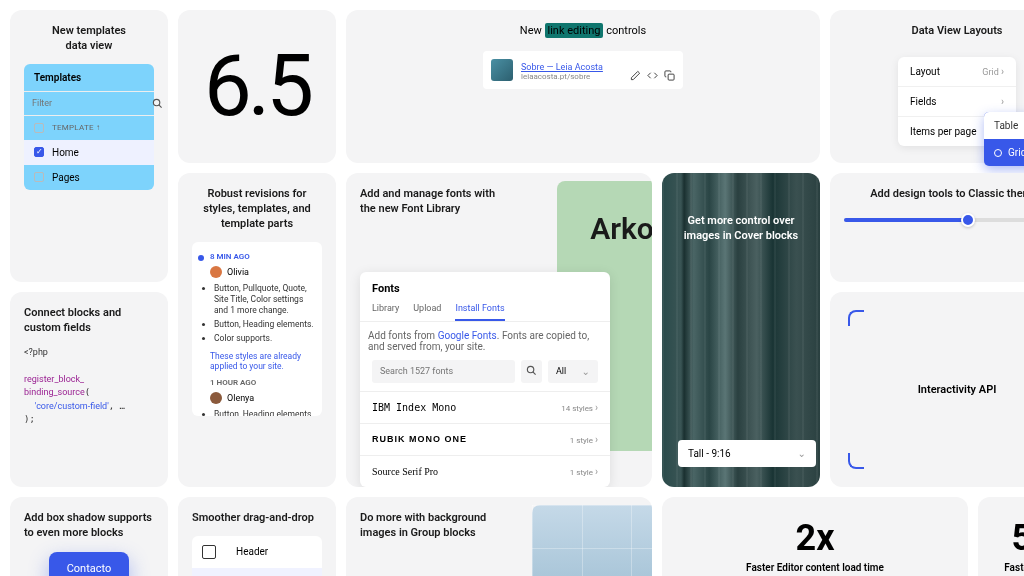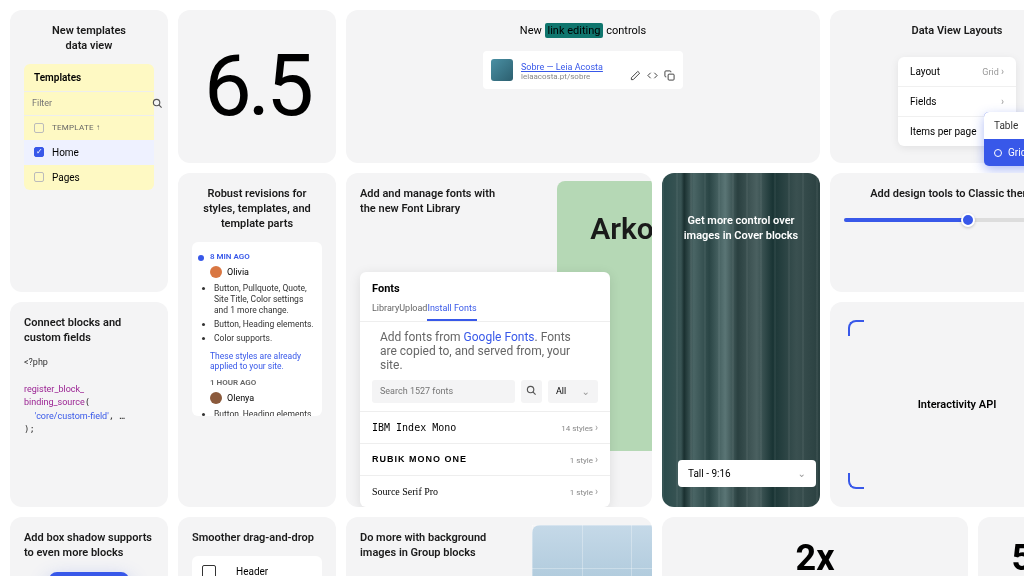--- a/index.html
+++ b/index.html
@@ -3,21 +3,21 @@
 <meta charset="utf-8">
 <style>
 *{box-sizing:border-box;margin:0;padding:0;font-family:-apple-system,BlinkMacSystemFont,"Segoe UI",Roboto,sans-serif}
 body{background:#fff;width:1024px;height:576px;overflow:hidden}
 .grid{display:grid;grid-template-columns:158px 158px 306px 158px 138px 106px;grid-auto-rows:auto;gap:10px;padding:10px}
 .card{background:#f4f4f5;border-radius:12px;padding:14px;position:relative;overflow:hidden}
 .card-title{font-size:11px;font-weight:600;text-align:center;line-height:1.35;color:#1a1a1a}
 .card-title.left{text-align:left}
 
 
-.tpl-panel{background:#fef9c3;border-radius:6px;margin-top:10px;font-size:10px}
+.tpl-panel{background:#7dd3fc;border-radius:6px;margin-top:10px;font-size:10px}
 .tpl-head{padding:8px 10px;font-weight:600;border-bottom:1px solid #eee}
 .tpl-filter{display:flex;align-items:center;padding:6px 8px;gap:6px;border-bottom:1px solid #eee}
 .tpl-filter input{flex:1;border:none;font-size:9px;outline:none;background:none}
 .tpl-row{display:flex;align-items:center;gap:8px;padding:7px 10px;font-size:10px}
 .tpl-row.sel{background:#eef1ff}
 .cbx{width:10px;height:10px;border:1px solid #bbb;border-radius:2px;flex-shrink:0}
 .cbx.on{background:#3858e9;border-color:#3858e9;position:relative}
 .cbx.on:after{content:"✓";color:#fff;font-size:8px;position:absolute;top:-1px;left:1px}
 .col-head{font-size:8px;color:#666;text-transform:uppercase;letter-spacing:.03em}
 
@@ -53,24 +53,24 @@
 .rev-av.b{background:#8b5a3c}
 .rev-list{margin-left:14px}
 .rev-list li{list-style:disc;margin-bottom:3px;color:#333;font-size:8.5px;line-height:1.3}
 .rev-note{color:#3858e9;margin:7px 0 7px 10px;font-size:8.5px}
 
 
 .font-preview{position:absolute;right:-35px;top:8px;background:#b5d8b5;width:130px;height:270px;border-radius:8px;padding-top:30px}
 .font-arko{font-size:30px;font-weight:600;text-align:center;color:#1a1a1a}
 .font-panel{background:#fff;border-radius:6px;margin-top:55px;width:250px;font-size:9px;position:relative;z-index:2;box-shadow:0 2px 12px rgba(0,0,0,.1)}
 .fp-head{padding:10px 12px 0;font-weight:700;font-size:11px}
-.fp-tabs{display:flex;padding:8px 12px 0;border-bottom:1px solid #eee;font-size:9px}
+.fp-tabs{display:flex;gap:14px;padding:8px 12px 0;border-bottom:1px solid #eee;font-size:9px}
 .fp-tab{padding-bottom:6px;color:#666;cursor:pointer}
 .fp-tab.on{color:#3858e9;border-bottom:2px solid #3858e9}
-.fp-hint{padding:8px 20px;font-size:12px;color:#666}
+.fp-hint{padding:8px 8px;font-size:10px;color:#666}
 .fp-hint a{color:#3858e9}
 .fp-search{display:flex;gap:6px;padding:0 12px 8px}
 .fp-search input{flex:1;background:#f4f4f5;border:none;padding:6px 8px;font-size:9px;border-radius:3px}
 .fp-sel{background:#f4f4f5;padding:6px 8px;font-size:9px;border-radius:3px;width:50px}
 .fp-row{display:flex;justify-content:space-between;padding:10px 12px;border-top:1px solid #eee;align-items:center;font-size:10px}
 .fp-row .n{color:#888;font-size:8px}
 .f-mono{font-family:ui-monospace,monospace}
 .f-black{font-weight:900;font-family:Impact,sans-serif;letter-spacing:1px;font-size:9px}
 .f-serif{font-family:Georgia,serif}
 

